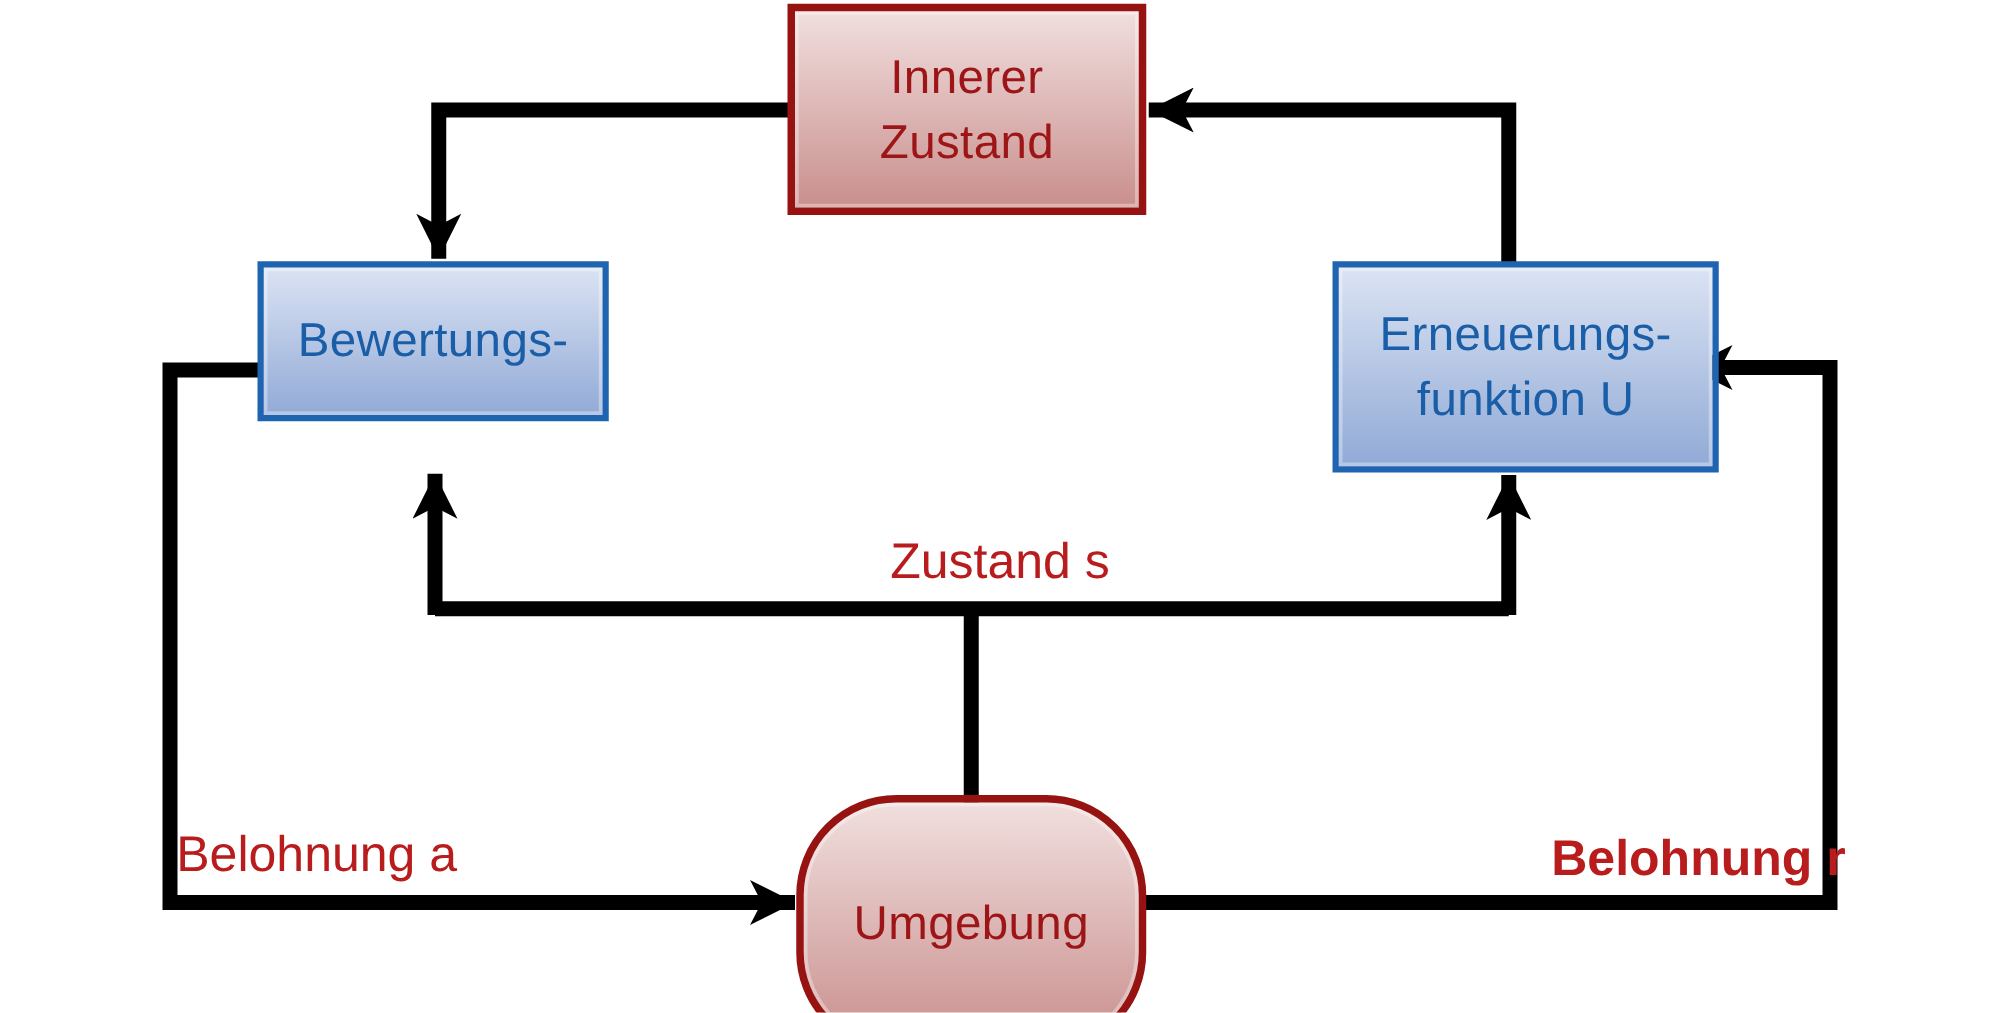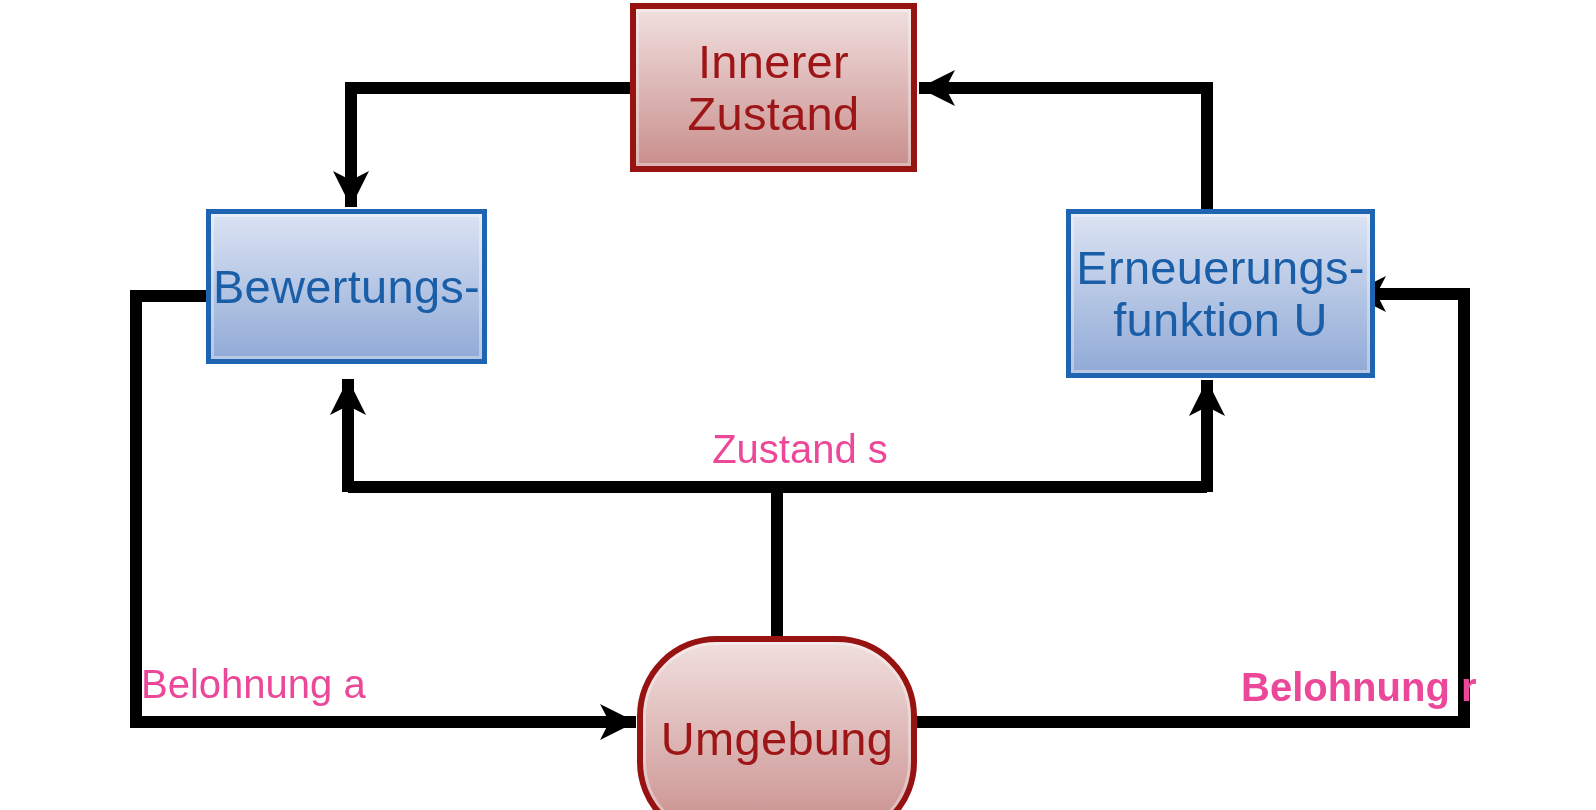--- a/index.html
+++ b/index.html
@@ -28,21 +28,21 @@
   #arrowhead path { fill: var(--line-color, #000000); }
 
   .node {
     position: absolute;
     box-sizing: border-box;
     display: flex;
     flex-direction: column;
     align-items: center;
     justify-content: center;
     text-align: center;
-    font-size: 47px;
+    font-size: 38px;
     line-height: 52px;
     letter-spacing: 0.3px;
     z-index: 2;
   }
   .node.red {
     border: 6px solid var(--red-border, #961312);
     background: linear-gradient(to bottom,
       var(--red-fill-top, #F0DFDE) 0%,
       var(--red-fill-bottom, #C98F8D) 100%);
     color: var(--red-text, #9E1517);
@@ -50,29 +50,29 @@
   }
   .node.blue {
     border: 5px solid var(--blue-border, #1F64B0);
     background: linear-gradient(to bottom,
       var(--blue-fill-top, #DBE3F3) 0%,
       var(--blue-fill-bottom, #91AAD6) 100%);
     color: var(--blue-text, #1A5EA8);
     box-shadow: inset 0 0 0 3px rgba(255,255,255,0.35);
   }
   #node-innerer-zustand   { left: 630px;  top: 3px;   width: 287px; height: 169px; }
-  #node-bewertung         { left: 206px;  top: 209px; width: 281px; height: 155px; }
+  #node-bewertung         { left: 206px;  top: 209px; width: 281px; height: 128px; }
   #node-erneuerung        { left: 1066px; top: 209px; width: 309px; height: 169px; }
   #node-umgebung          { left: 637px;  top: 636px; width: 280px; height: 206px; border-radius: 80px; }
 
   .edge-label {
     position: absolute;
     font-size: 40px;
     line-height: 44px;
-    color: #ec4899;
+    color: #b91c1c;
     white-space: nowrap;
     z-index: 3;
   }
   #label-zustand   { left: 800px; top: 427px; transform: translateX(-50%); }
   #label-handlung  { left: 141px; top: 662px; }
   #label-belohnung { left: 1241px; top: 665px; font-weight: bold; }
 </style>
 </head>
 <body>
 

